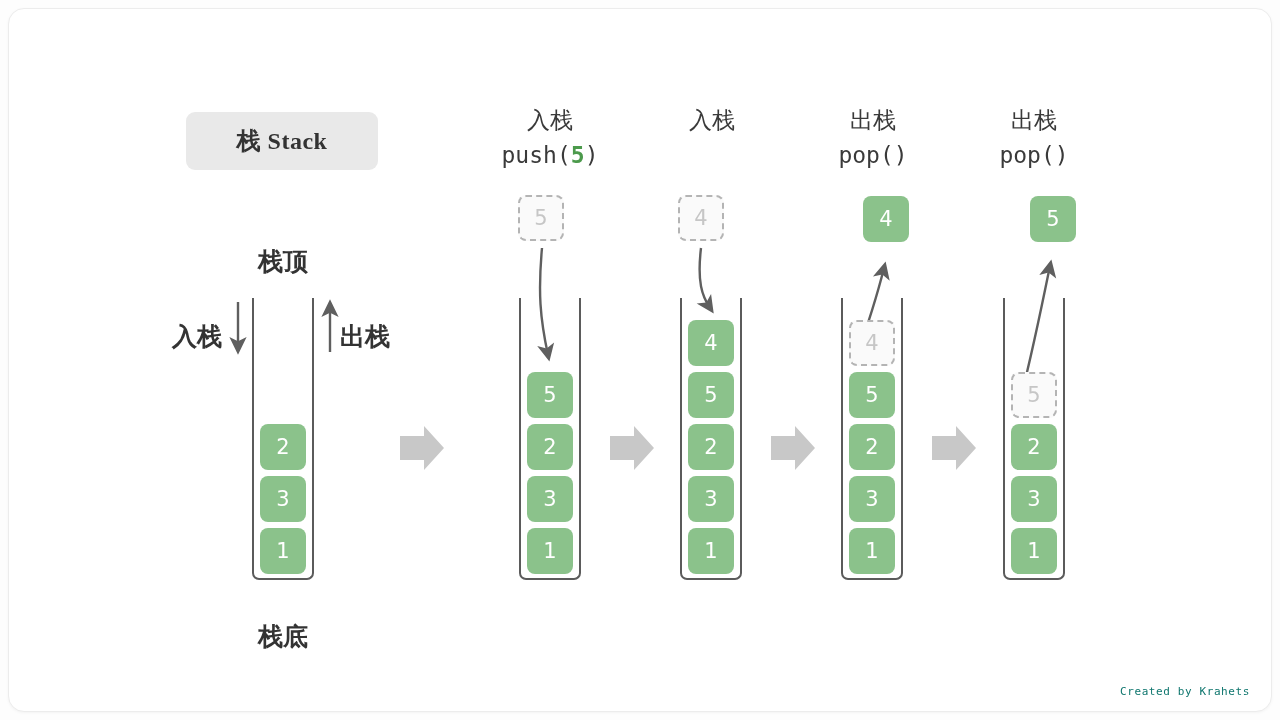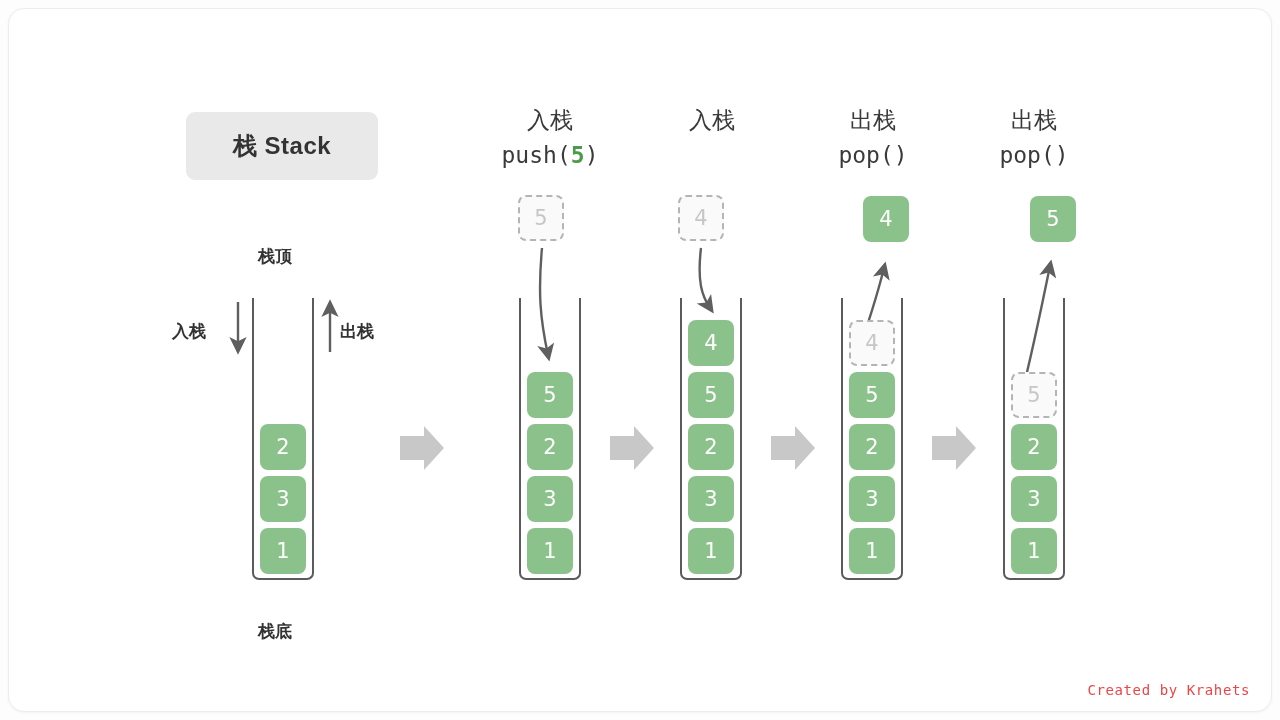--- a/index.html
+++ b/index.html
@@ -42,27 +42,27 @@
     height: 720px;
     pointer-events: none;
   }
 
   
   .title-badge {
     position: absolute;
     left: 186px;
     top: 112px;
     width: 192px;
-    height: 68px;
+    height: 58px;
     background: #e9e9e9;
     border-radius: 9px;
     display: flex;
     align-items: center;
     justify-content: center;
-    font-family: Liberation Sans, sans-serif;
+    font-family: Liberation Serif, serif;
     font-size: 24px;
     font-weight: bold;
     color: #333333;
     letter-spacing: 0.5px;
   }
 
   
   .col-header {
     position: absolute;
     width: 150px;
@@ -120,34 +120,34 @@
     background: #fafafa;
     border: 2px dashed #b4b4b4;
     color: #c6c6c6;
     box-sizing: border-box;
   }
 
   
   .plain-label {
     position: absolute;
     font-family: "DejaVu Sans", "Liberation Sans", sans-serif;
-    font-size: 17px;
+    font-size: 25px;
     font-weight: bold;
     color: #333333;
     white-space: nowrap;
   }
 
   
   .watermark {
     position: absolute;
     right: 30px;
     bottom: 22px;
     font-family: "DejaVu Sans Mono", "Liberation Mono", monospace;
-    font-size: 14px;
-    color: #ef4444;
+    font-size: 11px;
+    color: #0f766e;
     letter-spacing: 0.6px;
   }
 </style>
 </head>
 <body>
 
 <div id="canvas">
   <div class="card"></div>
 
   <div class="title-badge">栈 Stack</div>

